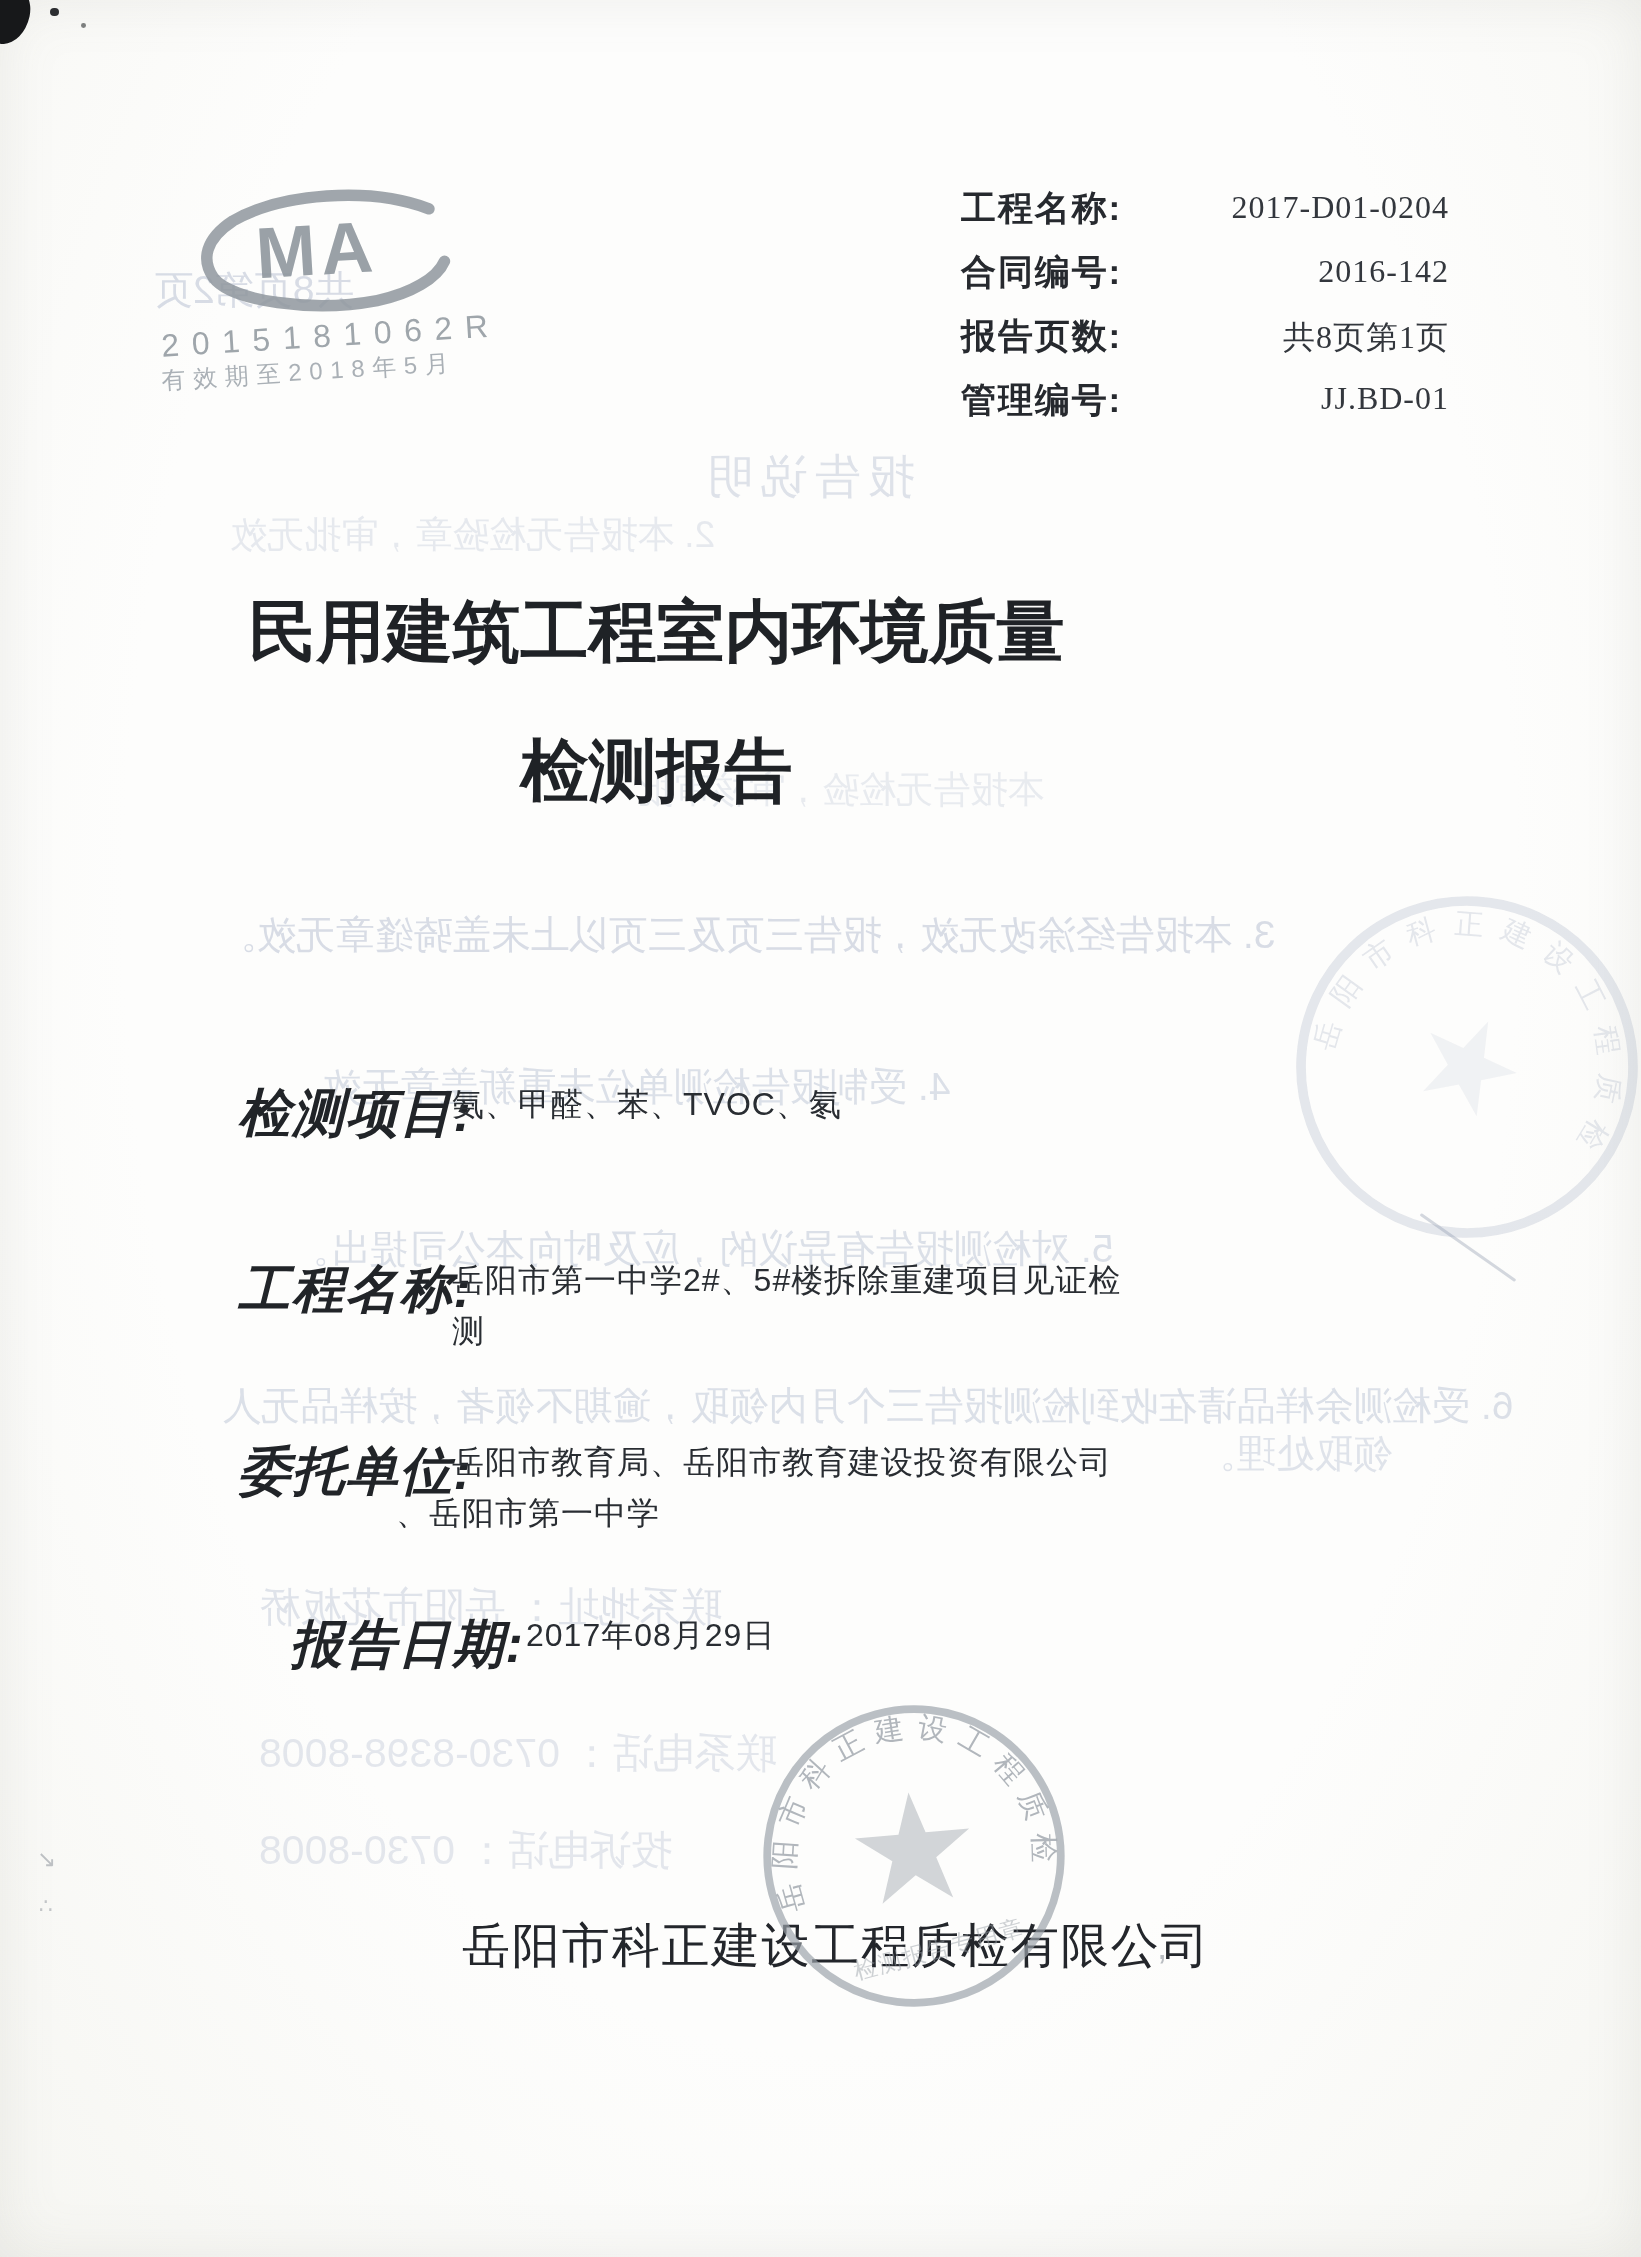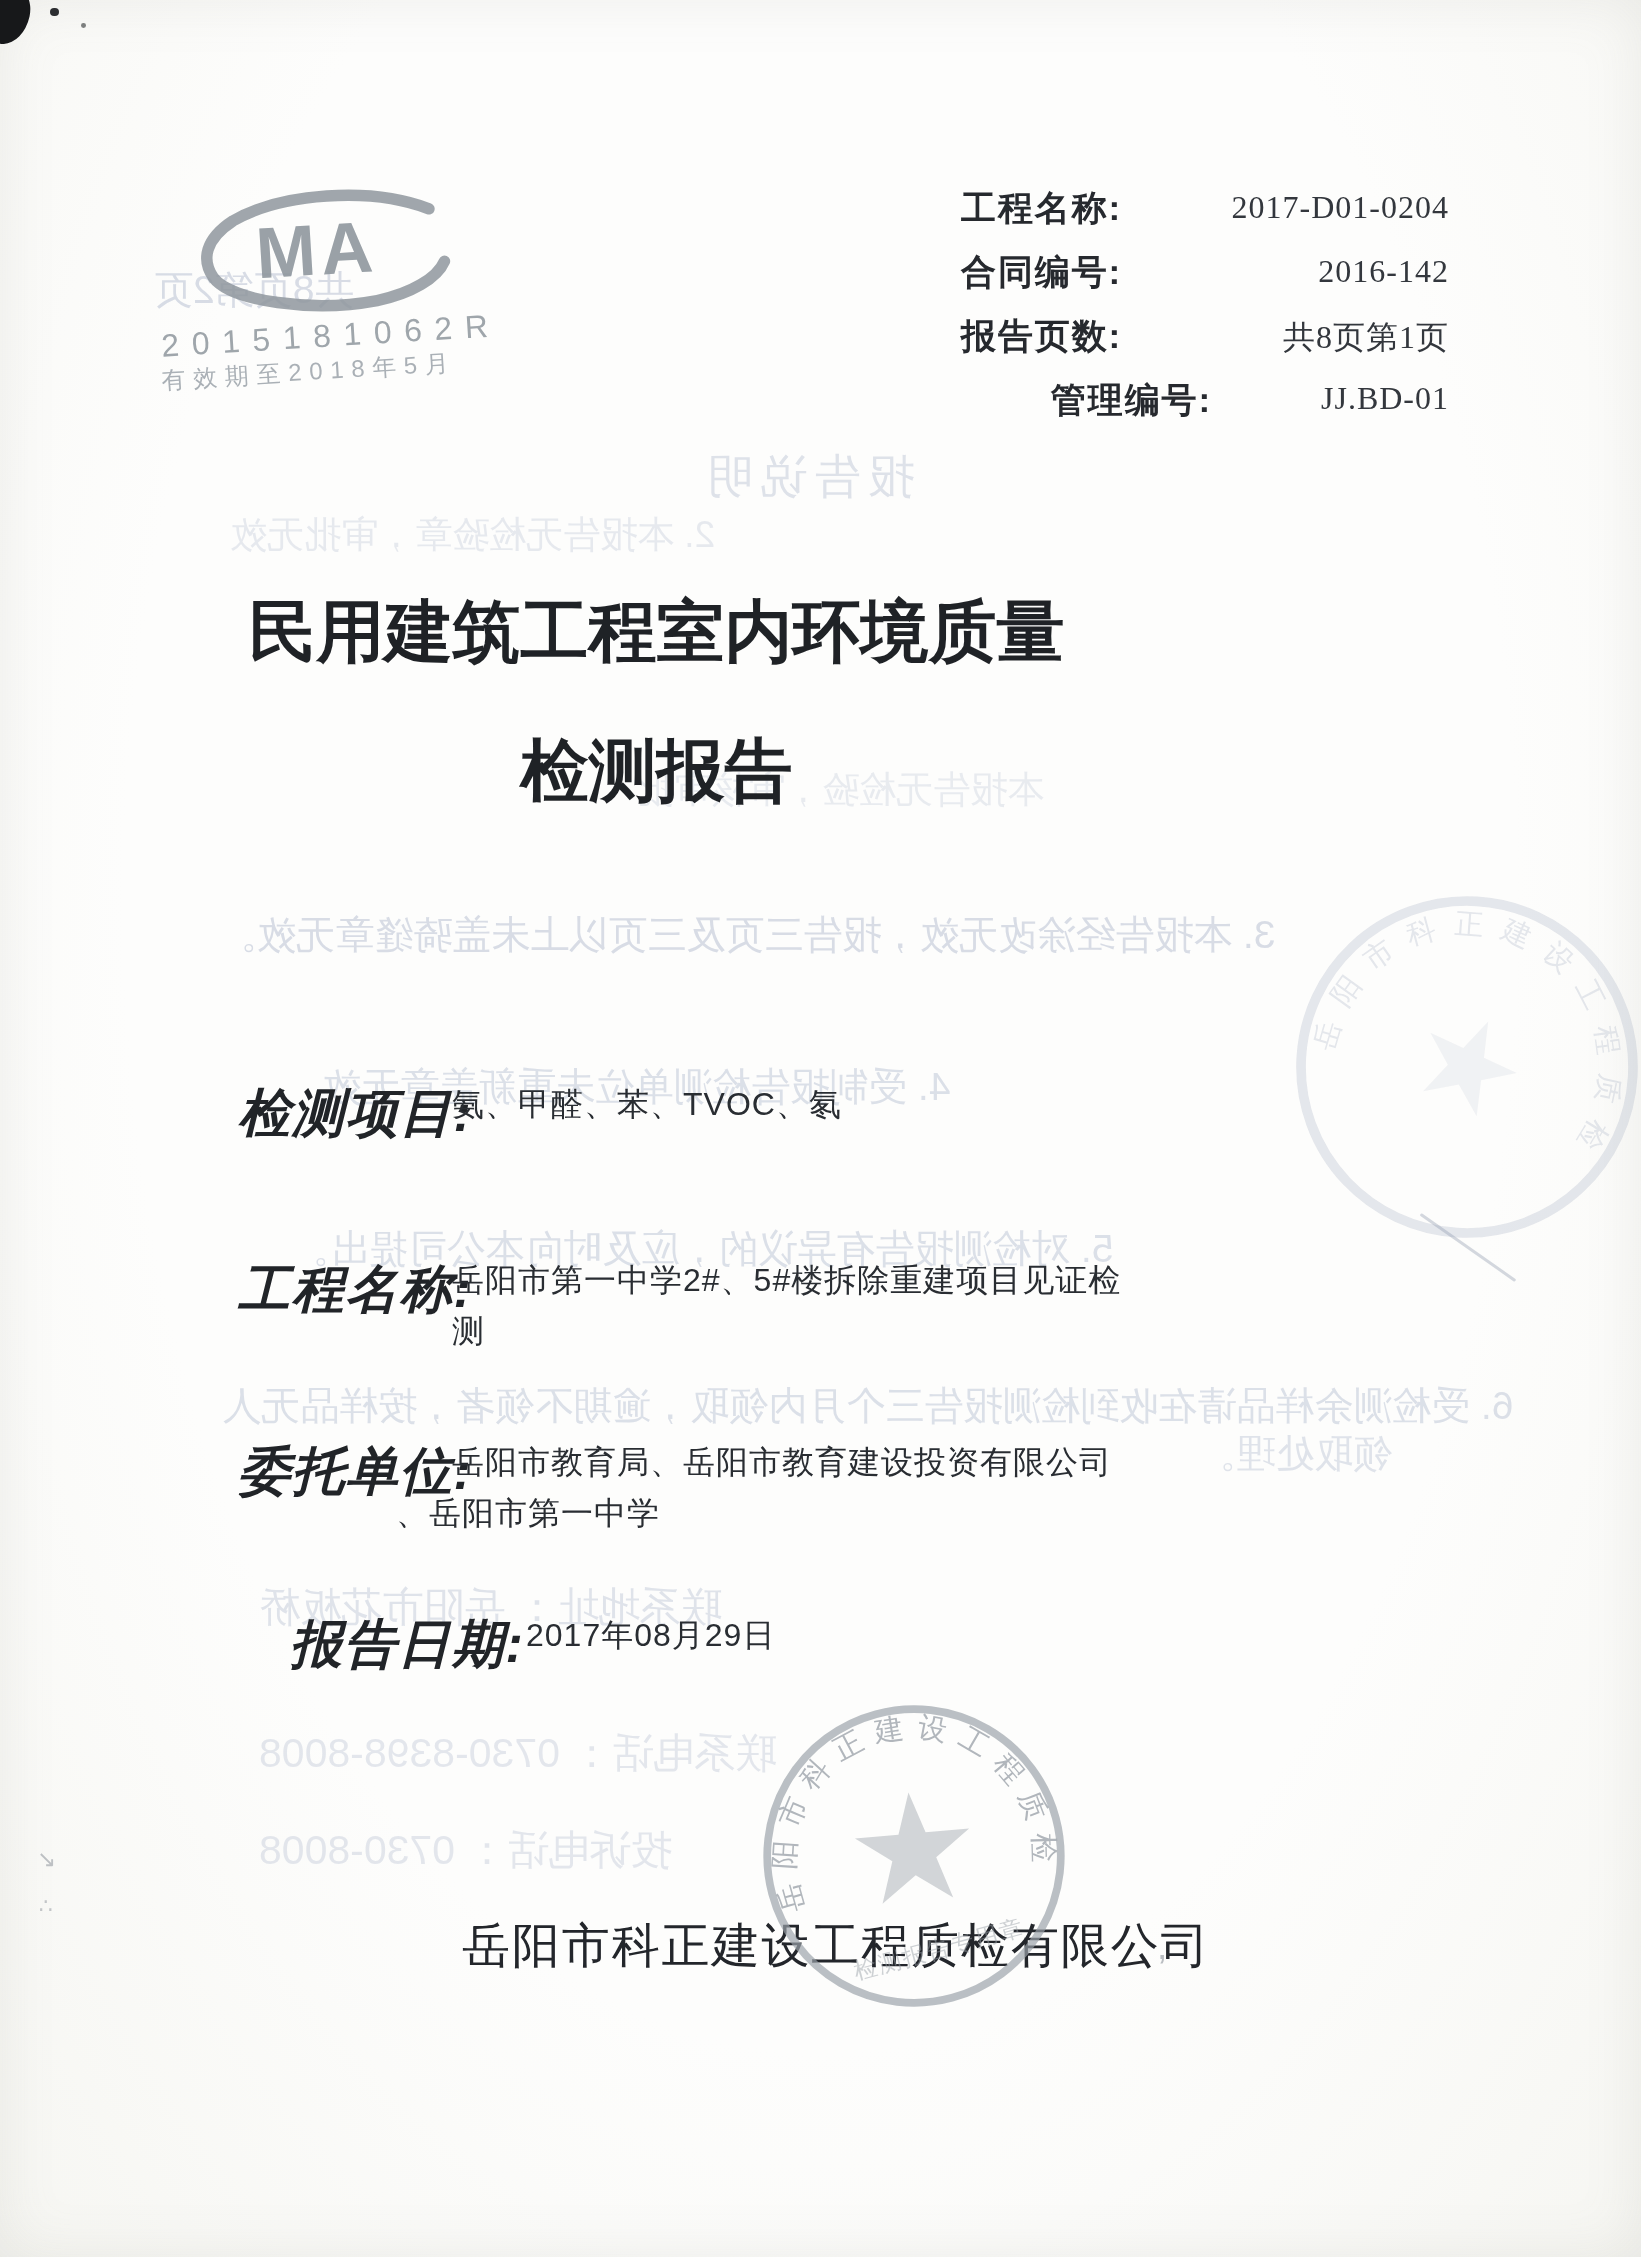--- a/index.html
+++ b/index.html
@@ -73,21 +73,21 @@
     <div class="abs cma-valid">有效期至2018年5月</div>
   </div>
 
   <div>
     <div class="abs meta-label" style="top:185px;">工程名称:</div>
     <div class="abs meta-value" style="top:189px;">2017-D01-0204</div>
     <div class="abs meta-label" style="top:249px;">合同编号:</div>
     <div class="abs meta-value" style="top:253px;">2016-142</div>
     <div class="abs meta-label" style="top:313px;">报告页数:</div>
     <div class="abs meta-value" style="top:316px;">共8页第1页</div>
-    <div class="abs meta-label" style="top:377px;text-align:right;">管理编号:</div>
+    <div class="abs meta-label" style="top:377px;">管理编号:</div>
     <div class="abs meta-value" style="top:380px;">JJ.BD-01</div>
   </div>
 
   <div>
     <div class="abs title-line" style="top:587px;">民用建筑工程室内环境质量</div>
     <div class="abs title-line" style="top:726px;">检测报告</div>
   </div>
 
   <div>
     <div class="abs f-label" style="left:238px;top:1079px;">检测项目:</div>

